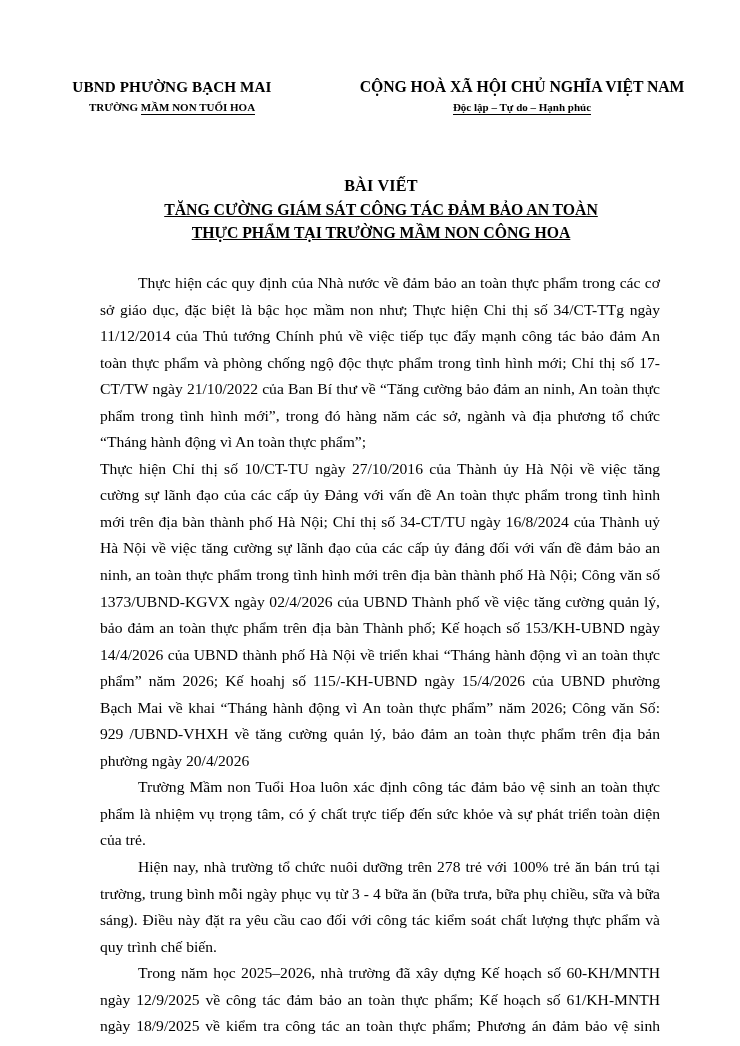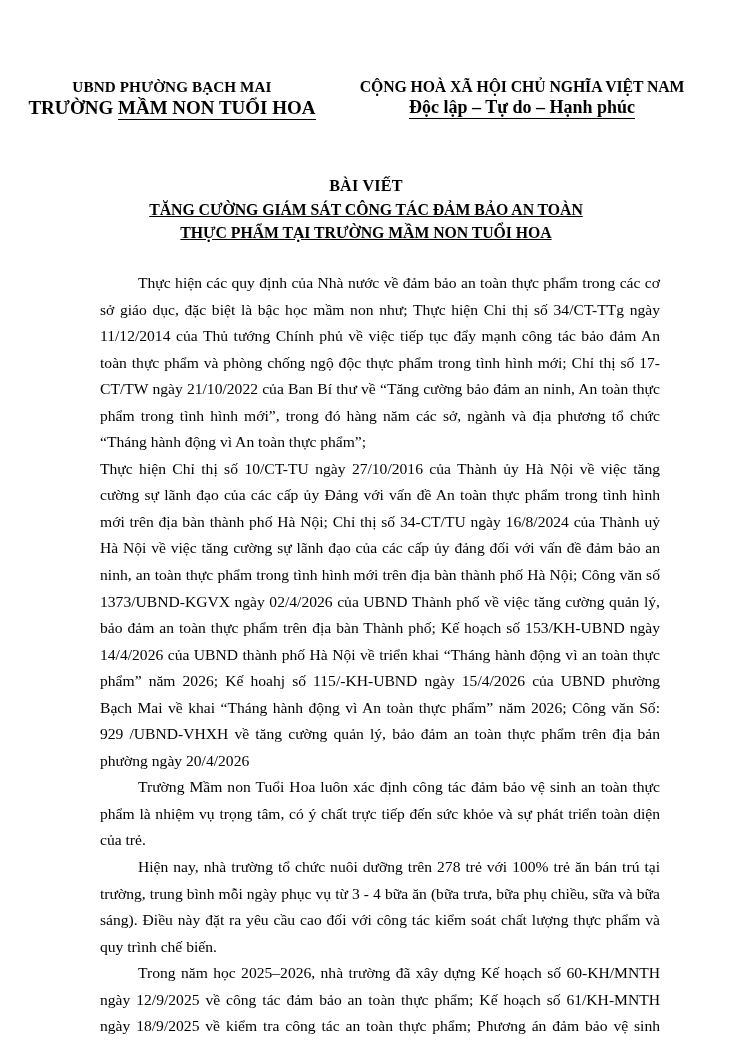--- a/index.html
+++ b/index.html
@@ -47,38 +47,38 @@
     font-weight: 700;
     letter-spacing: 0.1px;
     line-height: 20px;
     white-space: nowrap;
   }
   .lh-right .lh-line1 {
     font-size: 15.8px;
     letter-spacing: -0.1px;
   }
   .lh-line2 {
-    font-size: 19px;
+    font-size: 11px;
     font-weight: 700;
     line-height: 21px;
     white-space: nowrap;
   }
   .lh-right .lh-line2 {
-    font-size: 18px;
+    font-size: 11px;
   }
   .u-part {
     border-bottom: 1.4px solid #000;
     padding-bottom: 1px;
   }
 
   
   .title-block {
     position: absolute;
     top: 160px;
-    left: 56px;
+    left: 71px;
     width: 620px;
     text-align: center;
   }
   .title-main {
     font-size: 16.2px;
     font-weight: 700;
     letter-spacing: 0.2px;
     line-height: 23px;
   }
   .title-sub {
@@ -120,21 +120,21 @@
     </div>
     <div class="lh-right">
       <div class="lh-line1">CỘNG HOÀ XÃ HỘI CHỦ NGHĨA VIỆT NAM</div>
       <div class="lh-line2"><span class="u-part">Độc lập – Tự do – Hạnh phúc</span></div>
     </div>
   </div>
 
   <div class="title-block">
     <div class="title-main">BÀI VIẾT</div>
     <div class="title-sub">TĂNG CƯỜNG GIÁM SÁT CÔNG TÁC ĐẢM BẢO AN TOÀN</div>
-    <div class="title-sub">THỰC PHẨM TẠI TRƯỜNG MẦM NON TUỔI HOA</div>
+    <div class="title-sub">THỰC PHẨM TẠI TRƯỜNG MẦM NON CÔNG HOA</div>
   </div>
 
   <div class="body-text">
     <p class="indent">Thực hiện các quy định của Nhà nước về đảm bảo an toàn thực phẩm trong các cơ sở giáo dục, đặc biệt là bậc học mầm non như; Thực hiện Chi thị số 34/CT-TTg ngày 11/12/2014 của Thủ tướng Chính phủ về việc tiếp tục đẩy mạnh công tác bảo đảm An toàn thực phẩm và phòng chống ngộ độc thực phẩm trong tình hình mới; Chỉ thị số 17-CT/TW ngày 21/10/2022 của Ban Bí thư về “Tăng cường bảo đảm an ninh, An toàn thực phẩm trong tình hình mới”, trong đó hàng năm các sở, ngành và địa phương tổ chức “Tháng hành động vì An toàn thực phẩm”;</p>
     <p>Thực hiện Chỉ thị số 10/CT-TU ngày 27/10/2016 của Thành ủy Hà Nội về việc tăng cường sự lãnh đạo của các cấp ủy Đảng với vấn đề An toàn thực phẩm trong tình hình mới trên địa bàn thành phố Hà Nội; Chỉ thị số 34-CT/TU ngày 16/8/2024 của Thành uỷ Hà Nội về việc tăng cường sự lãnh đạo của các cấp ủy đảng đối với vấn đề đảm bảo an ninh, an toàn thực phẩm trong tình hình mới trên địa bàn thành phố Hà Nội; Công văn số 1373/UBND-KGVX ngày 02/4/2026 của UBND Thành phố về việc tăng cường quản lý, bảo đảm an toàn thực phẩm trên địa bàn Thành phố; Kế hoạch số 153/KH-UBND ngày 14/4/2026 của UBND thành phố Hà Nội về triển khai “Tháng hành động vì an toàn thực phẩm” năm 2026; Kế hoahj số 115/-KH-UBND ngày 15/4/2026 của UBND phường Bạch Mai về khai “Tháng hành động vì An toàn thực phẩm” năm 2026; Công văn Số: 929 /UBND-VHXH về  tăng cường quản lý, bảo đảm an toàn thực phẩm trên địa bản phường ngày 20/4/2026</p>
     <p class="indent">Trường Mầm non Tuổi Hoa luôn xác định công tác đảm bảo vệ sinh an toàn thực phẩm là nhiệm vụ trọng tâm, có ý chất trực tiếp đến sức khỏe và sự phát triển toàn diện của trẻ.</p>
     <p class="indent">Hiện nay, nhà trường tổ chức nuôi dưỡng trên 278 trẻ với 100% trẻ ăn bán trú tại trường, trung bình mỗi ngày phục vụ từ 3 - 4 bữa ăn (bữa trưa, bữa phụ chiều, sữa và bữa sáng). Điều này đặt ra yêu cầu cao đối với công tác kiểm soát chất lượng thực phẩm và quy trình chế biến.</p>
     <p class="indent">Trong năm học 2025–2026, nhà trường đã xây dựng Kế hoạch số 60-KH/MNTH  ngày 12/9/2025 về công tác đảm bảo an toàn thực phẩm; Kế hoạch số 61/KH-MNTH ngày 18/9/2025 về kiểm tra công tác an toàn thực phẩm; Phương án đảm bảo vệ sinh ATTP tại trường Mầm non Tuổi Hoa; Quy chế vệ</p>
   </div>
 

